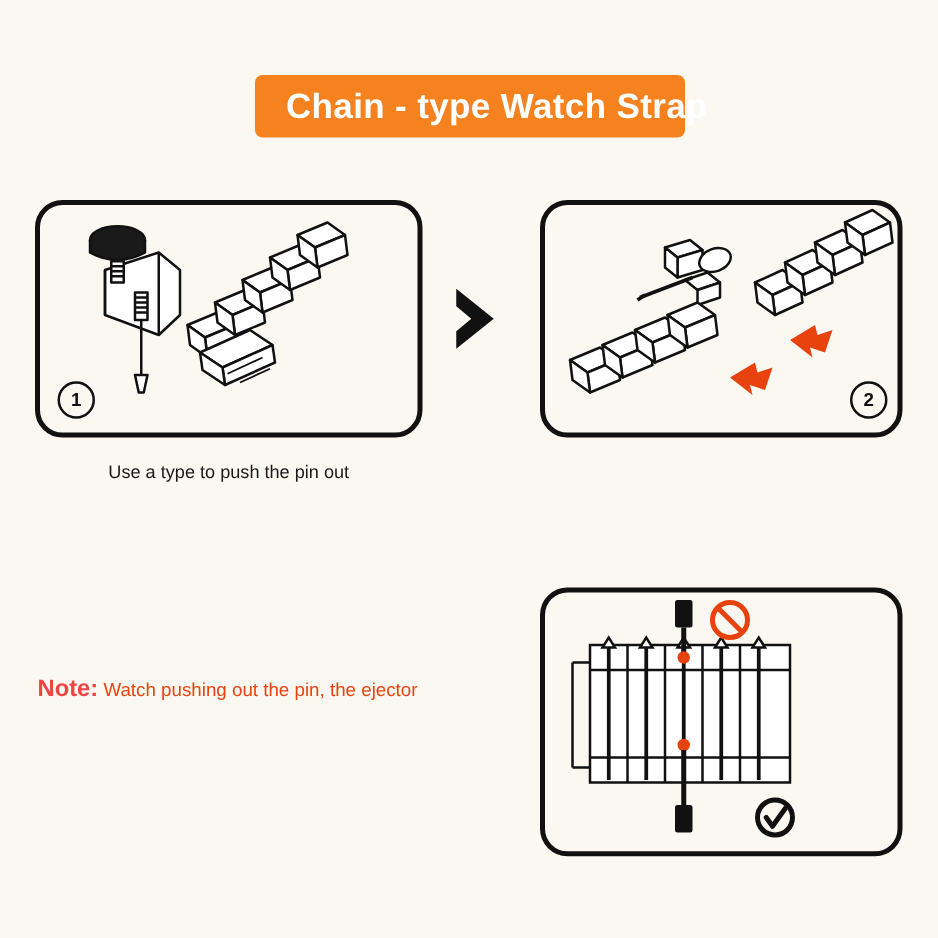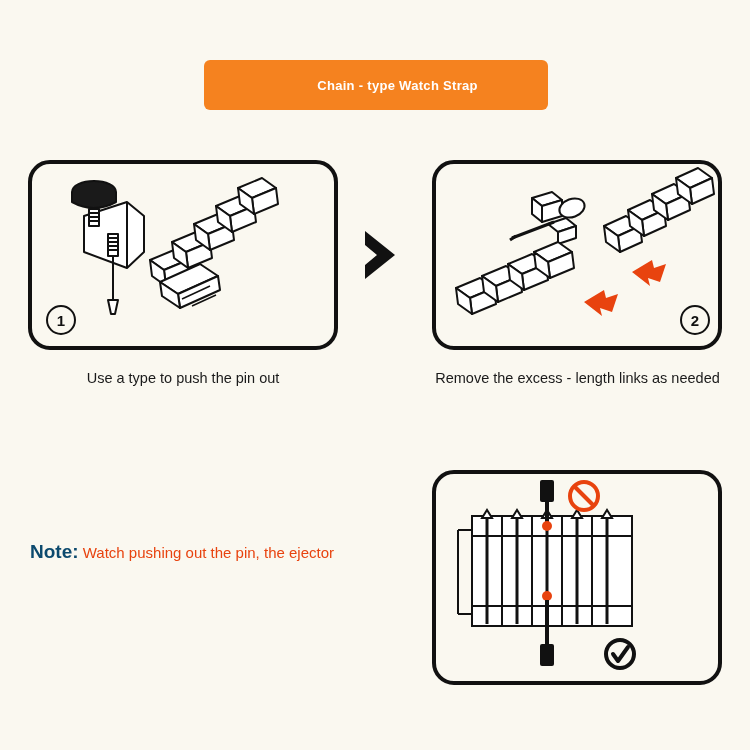--- a/index.html
+++ b/index.html
@@ -29,21 +29,21 @@
     width: 344px;
     height: 50px;
     background: #f5821f;
     border-radius: 6px;
     display: flex;
     align-items: center;
     justify-content: center;
   }
   .title-banner .title-text {
     color: #ffffff;
-    font-size: 13px;
+    font-size: 28px;
     font-weight: bold;
     letter-spacing: 0.3px;
     white-space: nowrap;
     margin-left: 43px;
   }
 
   
   .step-panel {
     position: absolute;
     border: 4px solid #111111;
@@ -100,21 +100,21 @@
   }
   #note-block .note-line {
     color: #e8430f;
     font-size: 15px;
     line-height: 1.55;
     white-space: nowrap;
   }
   #note-block .note-label {
     font-size: 19px;
     font-weight: bold;
-    color: #0c4a6e;
+    color: #ef4444;
   }
   #note-block .note-first {
     display: block;
   }
 
   
   #bottom-panel {
     position: absolute;
     left: 432px;
     top: 470px;
@@ -244,21 +244,20 @@
         </g>
       </g>
 
       <g fill="#e8430f">
         <path d="M196 108 L216 96 L218 104 L230 100 L224 118 L212 114 L214 122 Z"></path>
         <path d="M148 138 L168 126 L170 134 L182 130 L176 148 L164 144 L166 152 Z"></path>
       </g>
     </svg>
   </div>
   <div class="step-badge" id="step2-badge">2</div>
-  <div class="caption" id="step2-caption">Remove the excess - length links as needed</div>
 
   <div id="note-block">
     <div class="note-line note-first">
       <span class="note-label">Note:</span>
       <span>Watch pushing out the pin, the ejector</span>
     </div>
   </div>
 
   <div id="bottom-panel">
     <svg width="282" height="207" viewBox="0 0 282 207">

